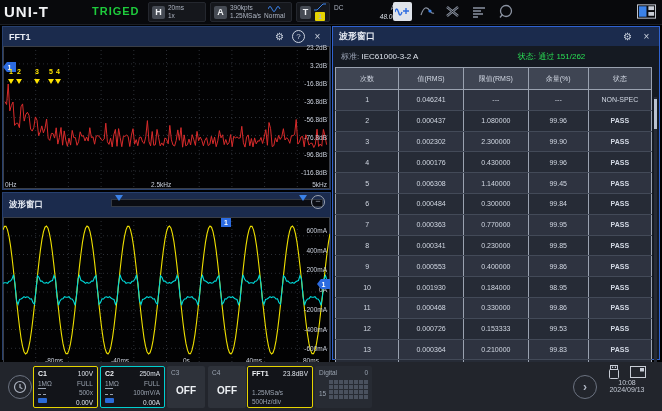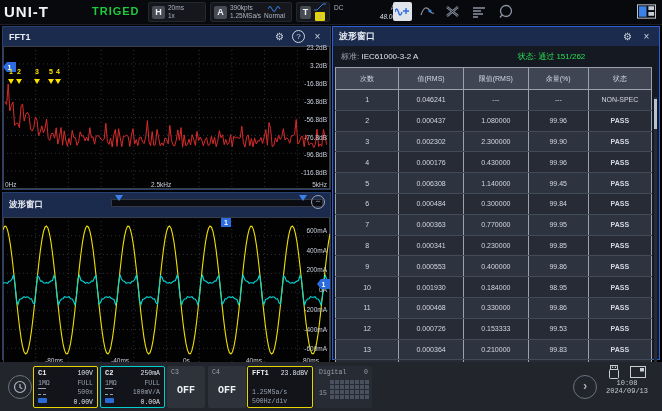--- a/index.html
+++ b/index.html
@@ -42,21 +42,21 @@
   .lbl{color:#9aa3b5;} .val{color:#dde3ec;} .grn{color:#2adf55;margin-top:45px;}
   #harm-table{width:317px;border-collapse:collapse;table-layout:fixed;margin-left:2px;}
   #harm-table th{background:#3f4553;color:#d2d8e3;font-size:7px;font-weight:normal;height:19px;border:1px solid #9aa2b0;}
   #harm-table td{font-size:7px;color:#d2d8e3;text-align:center;height:17.8px;border-left:1px solid #9aa2b0;border-right:1px solid #9aa2b0;border-bottom:1px solid #434a58;}
   #harm-table tr:nth-child(odd) td{background:#2e3340;}
   #harm-table tr:nth-child(even) td{background:#262b36;}
   td.pass{color:#19d236;font-weight:bold;} td.nonspec{color:#d7dbe2;}
   #harm-scroll{position:absolute;right:2px;top:70px;width:3px;height:283px;background:#262b36;}
   #harm-thumb{position:absolute;left:0;top:2px;width:3px;height:30px;background:#b9c2d0;}
   
-  #bottombar{left:0;top:362px;width:662px;height:49px;background:#22252c;font-family:Liberation Mono, monospace;}
+  #bottombar{left:0;top:362px;width:662px;height:49px;background:#22252c;}
   .chan-box{position:absolute;top:4px;height:42px;background:#121419;border-radius:2px;box-sizing:border-box;padding:2px 4px;font-size:6.5px;line-height:9.5px;color:#9aa3b0;}
   .chan-box .r{display:flex;justify-content:space-between;}
   .chan-box .nm{font-weight:bold;color:#eef1f5;font-size:7px;}
   .chan-box .v1{color:#dde2ea;}
   .cpl{display:inline-block;width:8px;height:5px;border-top:1.5px solid #9aa3b0;border-bottom:1.5px dashed #9aa3b0;}
   .gnd{display:inline-block;width:9px;height:5px;background:#2b6bd8;border-radius:1px;}
   .off-box{display:flex;flex-direction:column;background:#2e323a;}
   .off-box .state{font-size:10px;font-weight:bold;color:#eef1f5;text-align:center;margin-top:8px;}
   .circle-btn{position:absolute;width:22px;height:22px;border:1px solid #6b7280;border-radius:50%;display:flex;align-items:center;justify-content:center;color:#aeb5c2;}
   #dig-grid{display:grid;grid-template-columns:repeat(8,4px);grid-gap:1px;margin-top:2px;}

